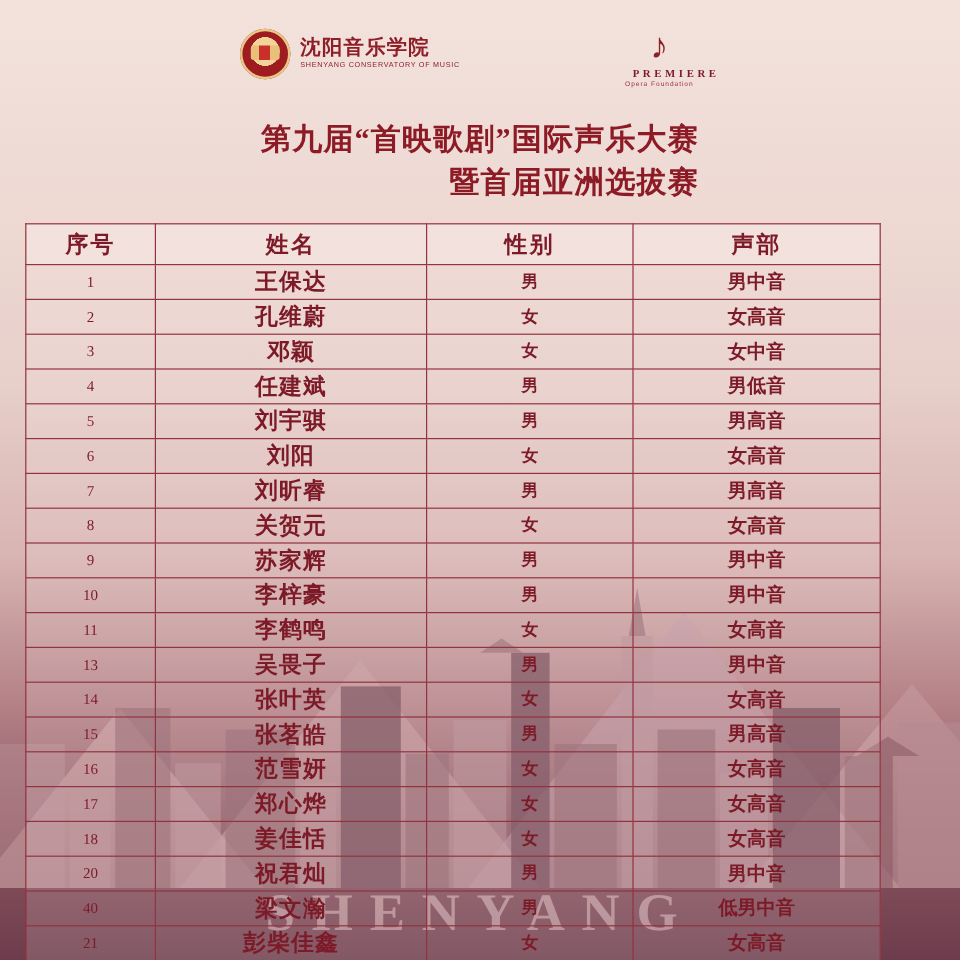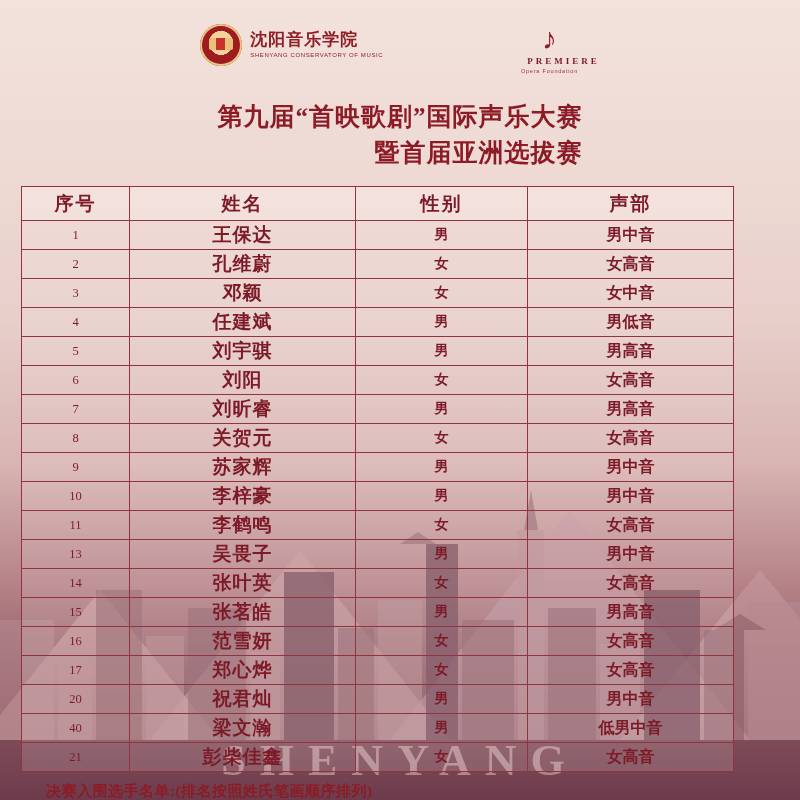--- a/index.html
+++ b/index.html
@@ -406,20 +406,26 @@
           <td class="sex">女</td>
           <td class="voice">女高音</td>
         </tr>
         <tr>
           <td class="num">17</td>
           <td class="name">郑心烨</td>
           <td class="sex">女</td>
           <td class="voice">女高音</td>
         </tr>
         <tr>
+          <td class="num">18</td>
+          <td class="name">姜佳恬</td>
+          <td class="sex">女</td>
+          <td class="voice">女高音</td>
+        </tr>
+        <tr>
           <td class="num">20</td>
           <td class="name">祝君灿</td>
           <td class="sex">男</td>
           <td class="voice">男中音</td>
         </tr>
         <tr>
           <td class="num">40</td>
           <td class="name">梁文瀚</td>
           <td class="sex">男</td>
           <td class="voice">低男中音</td>

